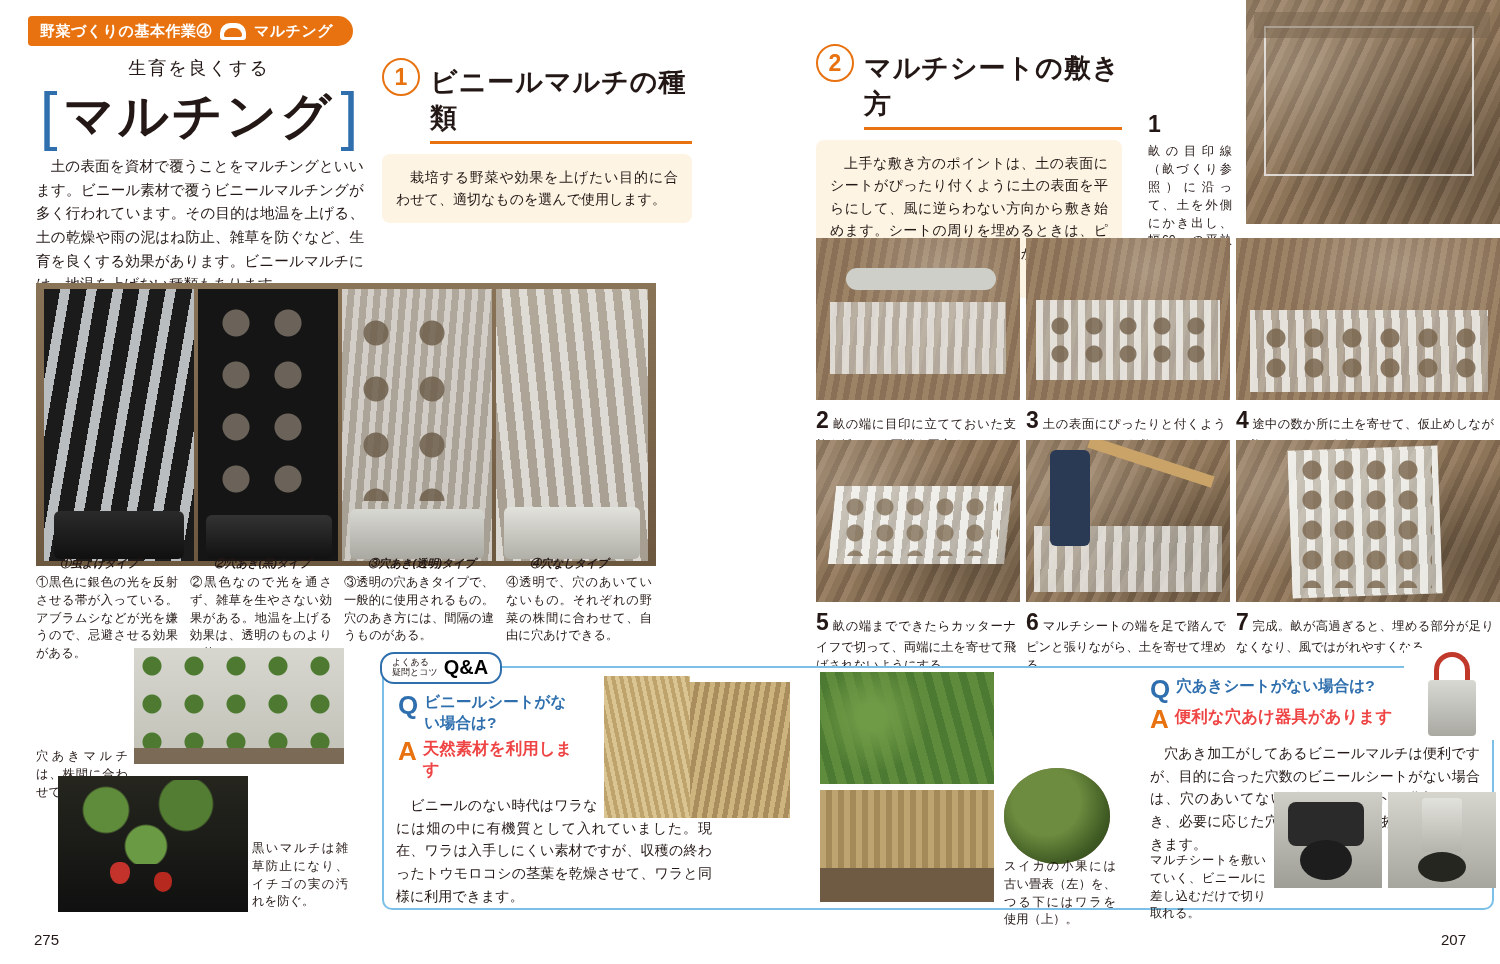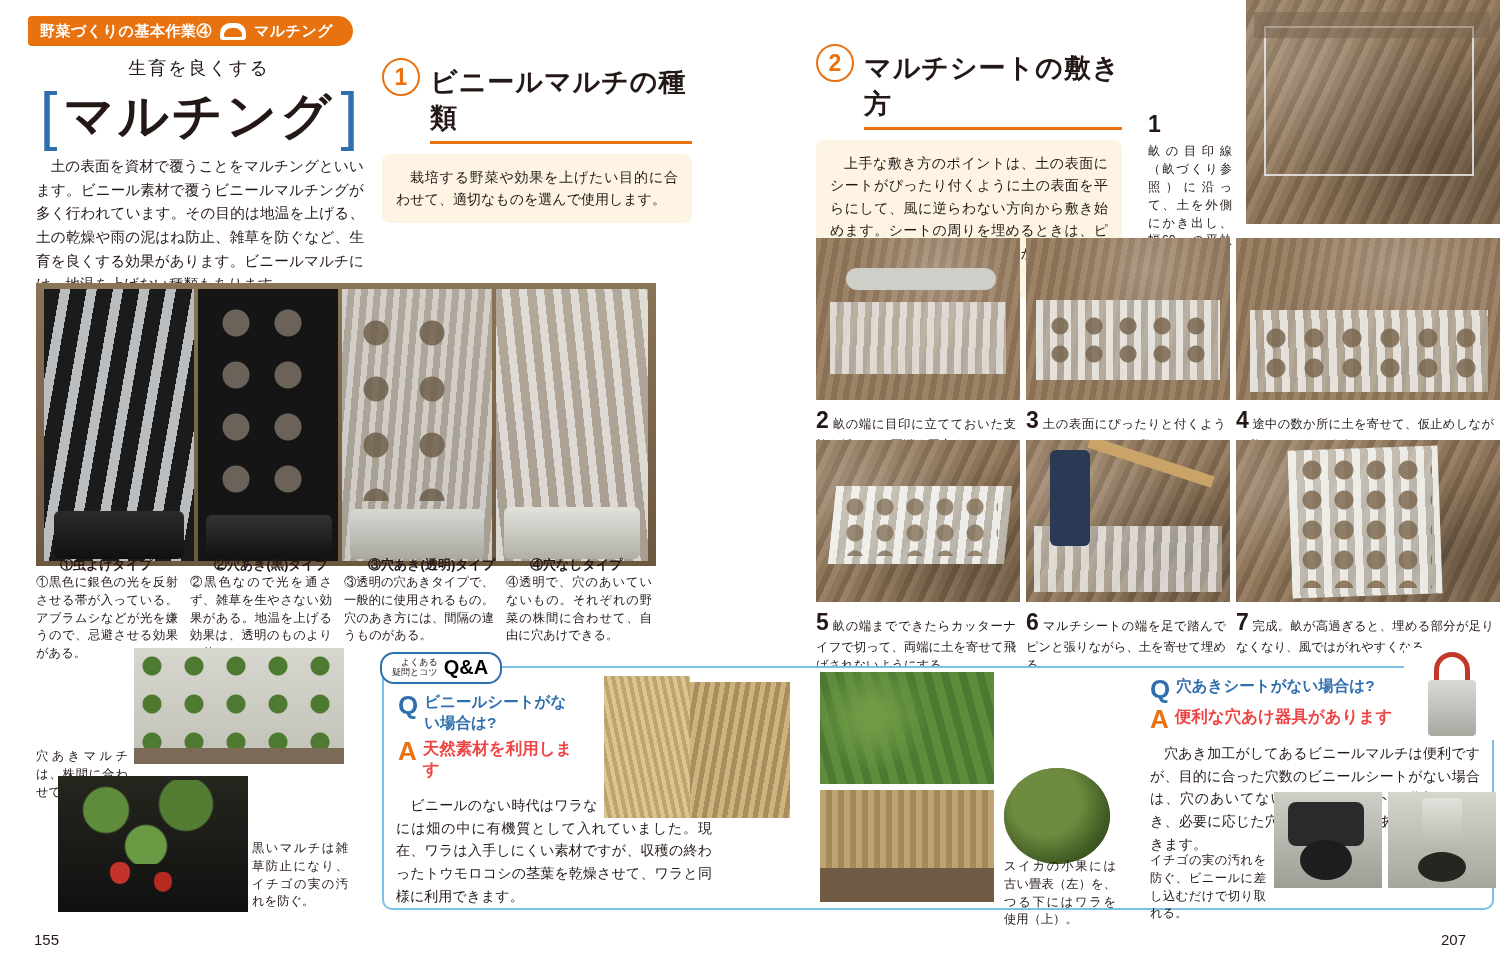--- a/index.html
+++ b/index.html
@@ -82,33 +82,33 @@
   }
   .creambody {
     margin-top:10px; background:#fdf4e3; border-radius:8px; padding:12px 14px;
     font-size:14px; line-height:1.6; text-align:justify;
   }
   .creambody p { margin:0 0 6px 0; text-indent:1em; }
   .creambody p:last-child { margin-bottom:0; }
 
   
   .cap { position:absolute; font-size:12.3px; line-height:1.45; text-align:justify; }
-  .capb { font-weight:bold; font-size:13px; }
+  .capb { font-weight:bold; font-size:11px;font-style:italic; }
   .stepnum { font-size:23px; font-weight:bold; color:#231815; }
 
   
   .qa-box {
     position:absolute; border:2px solid #7cc0e8; border-radius:10px; background:#fff;
   }
   .qa-tag {
     position:absolute; left:-4px; top:-16px; background:#fff;
     border:2px solid #2f6fae; border-radius:14px; padding:2px 12px 3px 10px;
     display:flex; align-items:center; gap:6px; white-space:nowrap;
   }
-  .qa-tag .sm { font-size:9px; line-height:1.05; color:#231815;text-align:right; }
+  .qa-tag .sm { font-size:9px; line-height:1.05; color:#231815; }
   .qa-tag .qa { font-size:20px; font-weight:bold; color:#000000; }
   .qmark { color:#2f6fae; font-size:26px; font-weight:bold; line-height:1; }
   .amark { color:#e8720f; font-size:26px; font-weight:bold; line-height:1; }
   .qtext { font-size:15.5px; font-weight:bold; color:#2f6fae; line-height:1.35; }
   .atext { font-size:16.5px; font-weight:bold; color:#ef4444; line-height:1.3; }
   .qabody { font-size:14px; line-height:1.62; text-align:justify; }
 
   
   .pagenum { position:absolute; bottom:16px; font-size:15px; color:#231815; }
 </style>
@@ -311,18 +311,18 @@
   <div class="photo" style="left:1274px; top:792px; width:108px; height:96px;">
     <div style="position:absolute;inset:0;background:linear-gradient(#cfcfc8,#9e9e96);"></div>
     <div style="position:absolute;left:14px;top:10px;width:76px;height:44px;background:#2a2a2a;border-radius:8px;"></div>
     <div style="position:absolute;left:26px;top:48px;width:52px;height:40px;background:#1d1d1d;border-radius:50%;"></div>
   </div>
   <div class="photo" style="left:1388px; top:792px; width:108px; height:96px;">
     <div style="position:absolute;inset:0;background:linear-gradient(#d6d6cf,#a6a69e);"></div>
     <div style="position:absolute;left:34px;top:6px;width:40px;height:54px;background:linear-gradient(#e2e2dc,#b4b4ac);border-radius:4px;"></div>
     <div style="position:absolute;left:30px;top:60px;width:48px;height:30px;background:#262620;border-radius:50%;"></div>
   </div>
-  <div class="cap" style="left:1150px; top:852px; width:116px;">イチゴの実の汚れを防ぐ、ビニールに差し込むだけで切り取れる。</div>
-
-  <div class="pagenum" style="left:34px;">155</div>
+  <div class="cap" style="left:1150px; top:852px; width:116px;">マルチシートを敷いていく、ビニールに差し込むだけで切り取れる。</div>
+
+  <div class="pagenum" style="left:34px;">275</div>
   <div class="pagenum" style="right:34px;">207</div>
 
 </div>
 
 </body></html>

